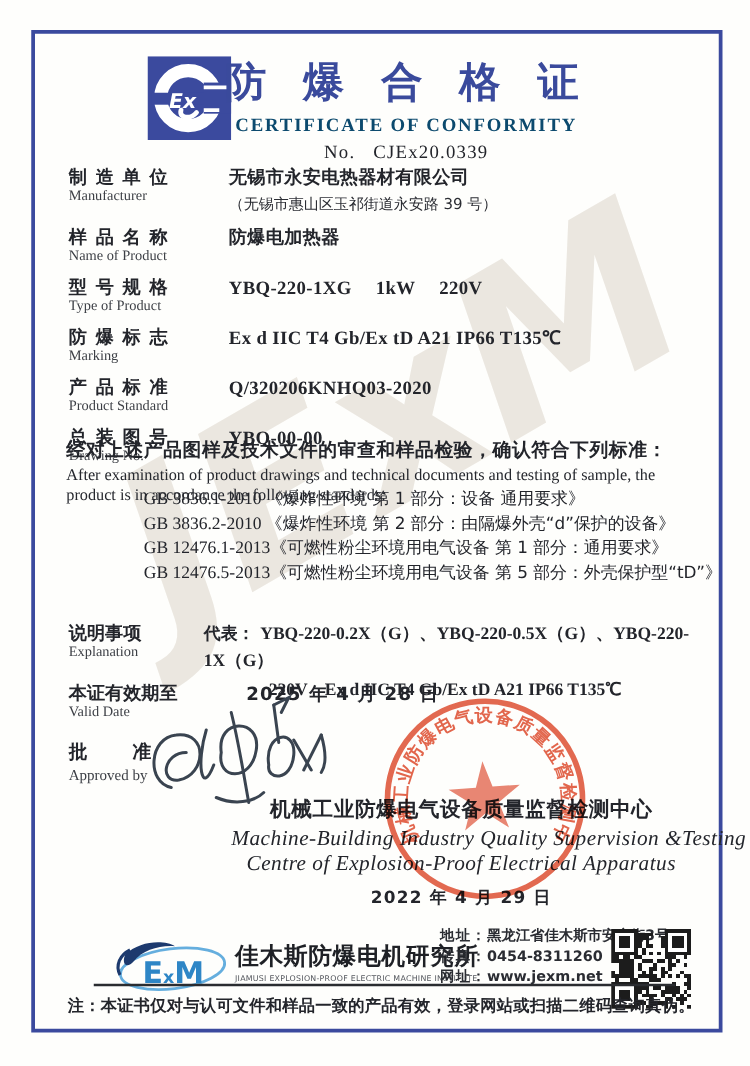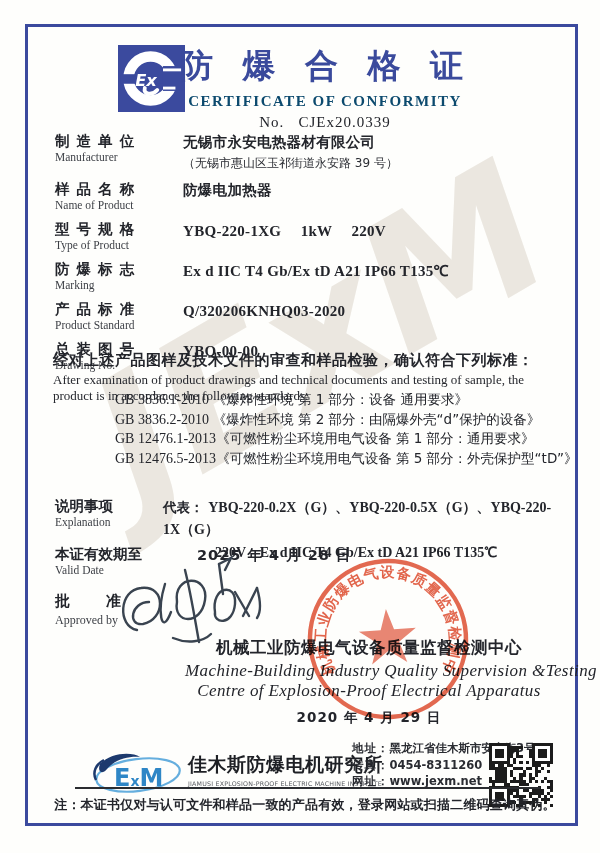--- a/index.html
+++ b/index.html
@@ -207,21 +207,21 @@
         <path d="M 128 66 L 142 38"></path>
         <path d="M 142 38 C 146 52 146 62 142 68"></path>
       </g>
     </svg>
   </div>
 
   <div class="authority">
     <div class="cn">机械工业防爆电气设备质量监督检测中心</div>
     <div class="en"><span>Machine-Building Industry Quality Supervision &amp;Testing</span><br>
       <span>Centre of Explosion-Proof Electrical Apparatus</span></div>
-    <div class="date">2020 年 4 月 29 日</div>
+    <div class="date">2022 年 4 月 29 日</div>
   </div>
 
   <div class="stamp">
     <svg width="166" height="166" viewBox="0 0 166 166">
       <defs>
         <path id="ringPath" d="M 29.3 114 A 62 62 0 1 1 136.7 114"></path>
       </defs>
       <circle cx="83" cy="83" r="78" fill="none" stroke="#de4a2d" stroke-width="4.5" opacity="0.9"></circle>
       <polygon points="83,53 89.7,73.7 111.5,73.7 93.9,86.5 100.6,107.3 83,94.5 65.4,107.3 72.1,86.5 54.5,73.7 76.3,73.7" fill="#de4a2d" opacity="0.72"></polygon>
       <text font-size="14.5" font-weight="bold" fill="#de4a2d" opacity="0.92" letter-spacing="1">

